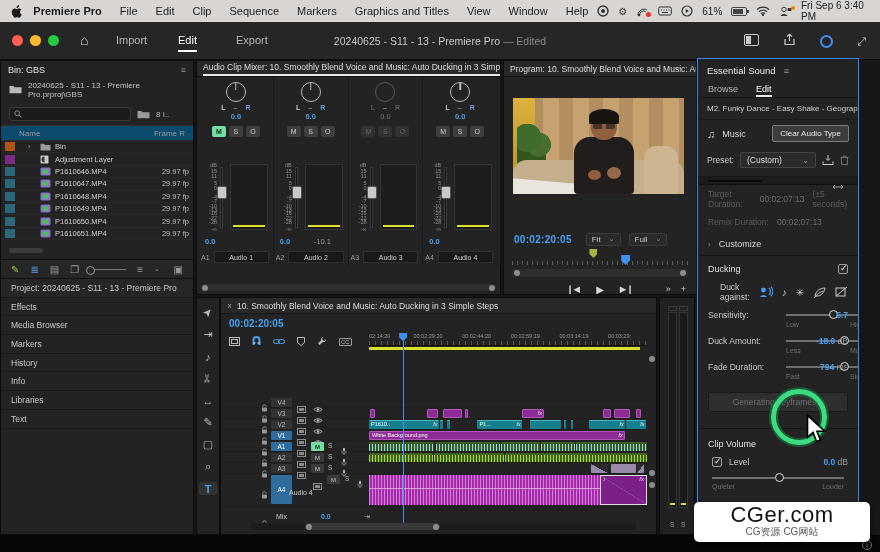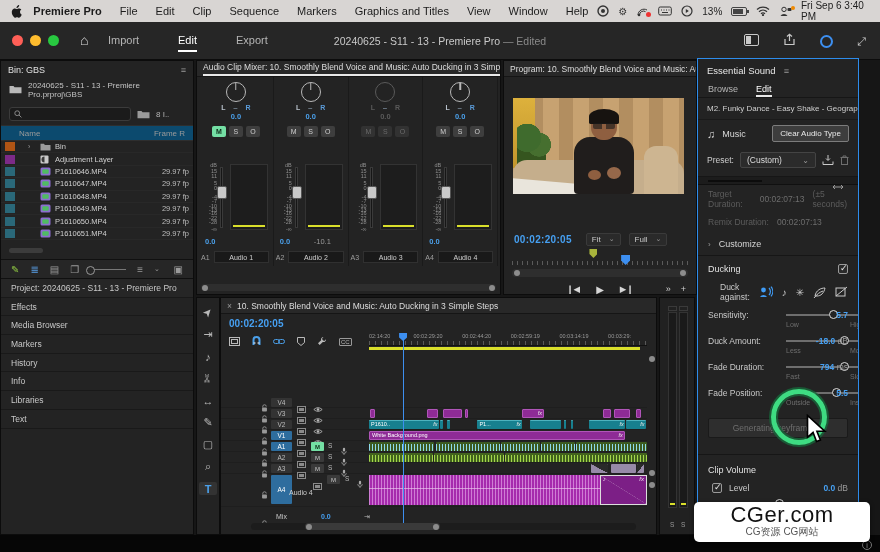--- a/index.html
+++ b/index.html
@@ -288,21 +288,21 @@
             <rect x=".7" y="1" width="12.6" height="8" rx="1.5" fill="none" stroke="#333"></rect>
             <path d="M3 4h1M5.5 4h1M8 4h1M10.5 4h1M4 6.5h6" stroke="#333"></path>
           </svg>
         </span>
       <span class="sicon">
           <svg width="12" height="12" viewBox="0 0 12 12">
             <circle cx="6" cy="6" r="5" fill="none" stroke="#333" stroke-width="1.2"></circle>
             <path d="M4.8 4l3 2-3 2z" fill="#333"></path>
           </svg>
         </span>
-      <span>13%</span>
+      <span>61%</span>
       <span class="batt"></span>
       <span class="sicon">
           <svg width="14" height="10" viewBox="0 0 14 10">
             <path d="M1 3.5a9 9 0 0 1 12 0M3 5.7a6 6 0 0 1 8 0M5 7.8a3 3 0 0 1 4 0" fill="none" stroke="#333" stroke-width="1.3"></path>
             <circle cx="7" cy="9" r="1.1" fill="#333"></circle>
           </svg>
         </span>
       <span class="sicon">
           <svg width="13" height="11" viewBox="0 0 13 11">
             <circle cx="5" cy="3.4" r="2.2" fill="none" stroke="#333"></circle>
@@ -313,21 +313,21 @@
         </span>
       <span>Fri Sep 6  3:40 PM</span>
     </span>
   </div>
 
   <div class="titlebar">
     <span class="tl" style="left:12px;background:#ff5f57"></span>
     <span class="tl" style="left:30px;background:#febc2e"></span>
     <span class="tl" style="left:48px;background:#28c840"></span>
     <span class="home">⌂</span>
-    <span id="app-tabs"><div class="apptab" style="left: 108px; position: absolute;">Import</div><div class="apptab active" style="left: 178px; position: absolute;">Edit</div><div class="apptab" style="left: 236px; position: absolute;">Export</div></span>
+    <span id="app-tabs"><div class="apptab" style="left: 116px; position: absolute;">Import</div><div class="apptab active" style="left: 178px; position: absolute;">Edit</div><div class="apptab" style="left: 236px; position: absolute;">Export</div></span>
     <div class="doc-title">
       <span>20240625 - S11 - 13 - Premiere Pro</span> <span class="edited">— Edited</span>
     </div>
     <div class="tb-icons">
       <span><svg width="15" height="12" viewBox="0 0 15 12">
             <rect x=".5" y=".5" width="14" height="11" rx="1.5" fill="none" stroke="#c9c9c9"></rect>
             <rect x="2" y="2" width="5" height="8" fill="#c9c9c9"></rect>
           </svg></span>
       <span><svg width="13" height="13" viewBox="0 0 13 13">
             <path d="M6.5 8V1.5M4 3.5l2.5-2.3L9 3.5" fill="none" stroke="#c9c9c9" stroke-width="1.2"></path>
@@ -799,29 +799,20 @@
         </div>
         <div class="slider-row">
           <div class="lab">Fade Duration:</div>
           <div class="strack">
             <div class="shandle" style="left: calc(64% - 5px);"></div>
           </div>
           <div class="sval">794 <span class="unit">ms</span></div>
           <div class="smin">Fast</div>
           <div class="smax" style="right: 48px; position: absolute;">Slow</div>
         </div>
-        <div class="slider-row">
-          <div class="lab">Fade Position:</div>
-          <div class="strack">
-            <div class="shandle" style="left: calc(55% - 5px);"></div>
-          </div>
-          <div class="sval">5.5</div>
-          <div class="smin">Outside</div>
-          <div class="smax" style="right: 48px; position: absolute;">Inside</div>
-        </div>
       </div>
     <div class="gen-btn">Generating keyframes...</div>
     <div class="cv-head">Clip Volume</div>
     <div class="cv-level">
       <span class="checkbox on"></span>
       <span>Level</span>
       <span class="cv-val"><span>0.0</span>
         <span class="unit">dB</span></span>
     </div>
     <div class="cv-slider">

